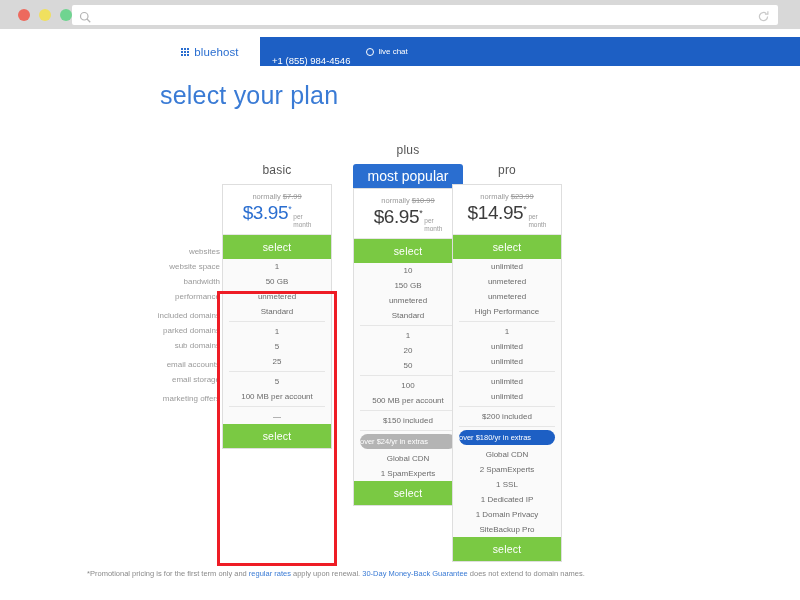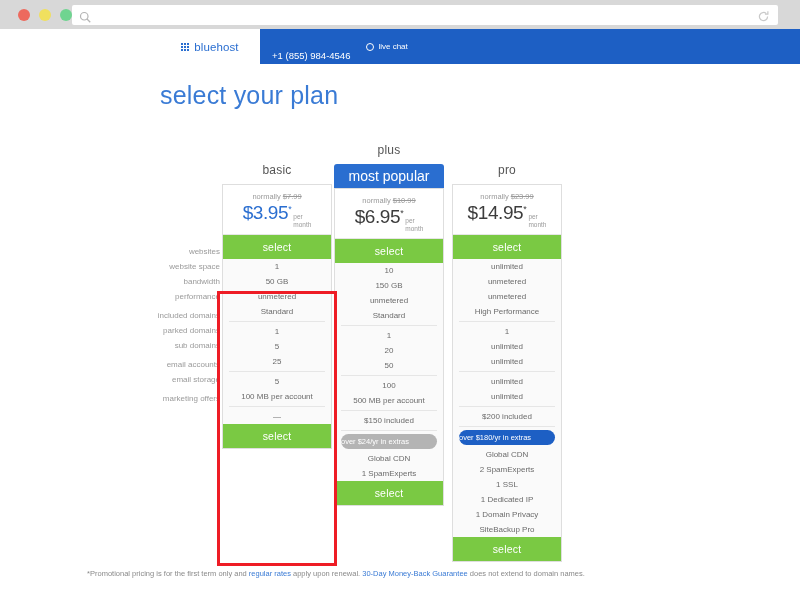--- a/index.html
+++ b/index.html
@@ -39,22 +39,22 @@
 
   
   .viewport {
     position: absolute; top: 29px; left: 0;
     width: 800px; height: 571px;
     background: #ffffff;
   }
 
   
   .site-header {
-    position: absolute; top: 0; left: 160px;
-    width: 640px; height: 35px;
+    position: absolute; top: 8px; left: 160px;
+    width: 640px; height: 29px;
     display: flex; align-items: stretch;
   }
   .logo-box {
     width: 100px; background: #ffffff;
     display: flex; align-items: center; justify-content: center; gap: 5px;
   }
   .logo-grid {
     display: grid;
     grid-template-columns: repeat(3, 2px);
     grid-template-rows: repeat(3, 2px);
@@ -94,21 +94,21 @@
     width: 70px; text-align: right;
   }
   .feature-labels .lbl {
     font-size: 8px; color: #9a9a9a; height: 15px; line-height: 15px;
     white-space: nowrap;
   }
   .feature-labels .gap { height: 4px; }
 
   .column { position: absolute; width: 110px; }
   .col-basic { left: 222px; top: 24px; }
-  .col-plus  { left: 334px; top: 4px; }
+  .col-plus  { left: 353px; top: 4px; }
   .col-pro   { left: 452px; top: 24px; }
 
   .col-name {
     text-align: center; font-size: 12px; color: #555;
     margin-bottom: 7px; letter-spacing: .2px;
   }
   .badge-popular {
     background: #2a6ed0; color: #ffffff; font-size: 14px;
     text-align: center; padding: 4px 0;
     border-radius: 3px 3px 0 0;

